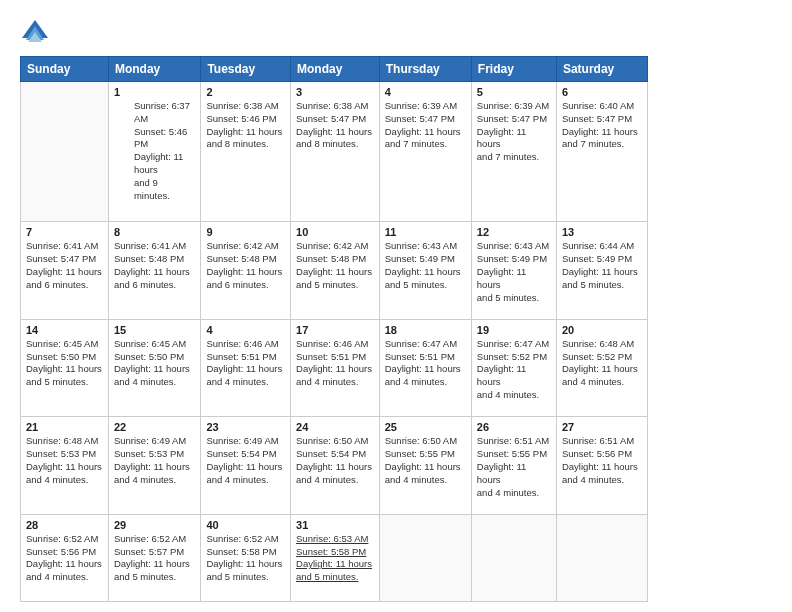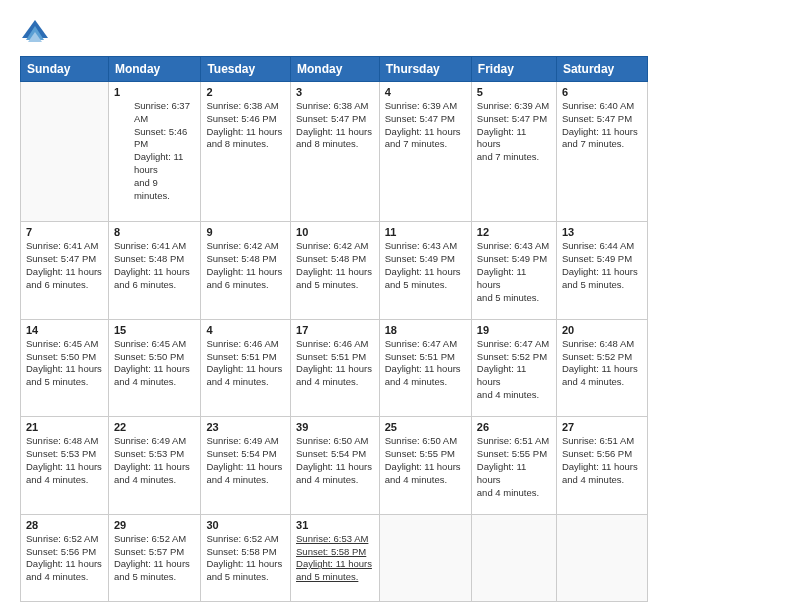--- a/index.html
+++ b/index.html
@@ -287,21 +287,21 @@
 and 4 minutes.</div>
           </td>
           <td>
             <div class="day-num">23</div>
             <div class="day-info" style="white-space: pre-line;">Sunrise: 6:49 AM
 Sunset: 5:54 PM
 Daylight: 11 hours
 and 4 minutes.</div>
           </td>
           <td>
-            <div class="day-num">39</div>
+            <div class="day-num">24</div>
             <div class="day-info" style="white-space: pre-line;">Sunrise: 6:50 AM
 Sunset: 5:54 PM
 Daylight: 11 hours
 and 4 minutes.</div>
           </td>
           <td>
             <div class="day-num">25</div>
             <div class="day-info" style="white-space: pre-line;">Sunrise: 6:50 AM
 Sunset: 5:55 PM
 Daylight: 11 hours
@@ -331,21 +331,21 @@
 and 4 minutes.</div>
           </td>
           <td>
             <div class="day-num">29</div>
             <div class="day-info" style="white-space: pre-line;">Sunrise: 6:52 AM
 Sunset: 5:57 PM
 Daylight: 11 hours
 and 5 minutes.</div>
           </td>
           <td>
-            <div class="day-num">30</div>
+            <div class="day-num">40</div>
             <div class="day-info" style="white-space: pre-line;">Sunrise: 6:52 AM
 Sunset: 5:58 PM
 Daylight: 11 hours
 and 5 minutes.</div>
           </td>
           <td>
             <div class="day-num">31</div>
             <div class="day-info" style="white-space: pre-line; text-decoration: underline;">Sunrise: 6:53 AM
 Sunset: 5:58 PM
 Daylight: 11 hours

